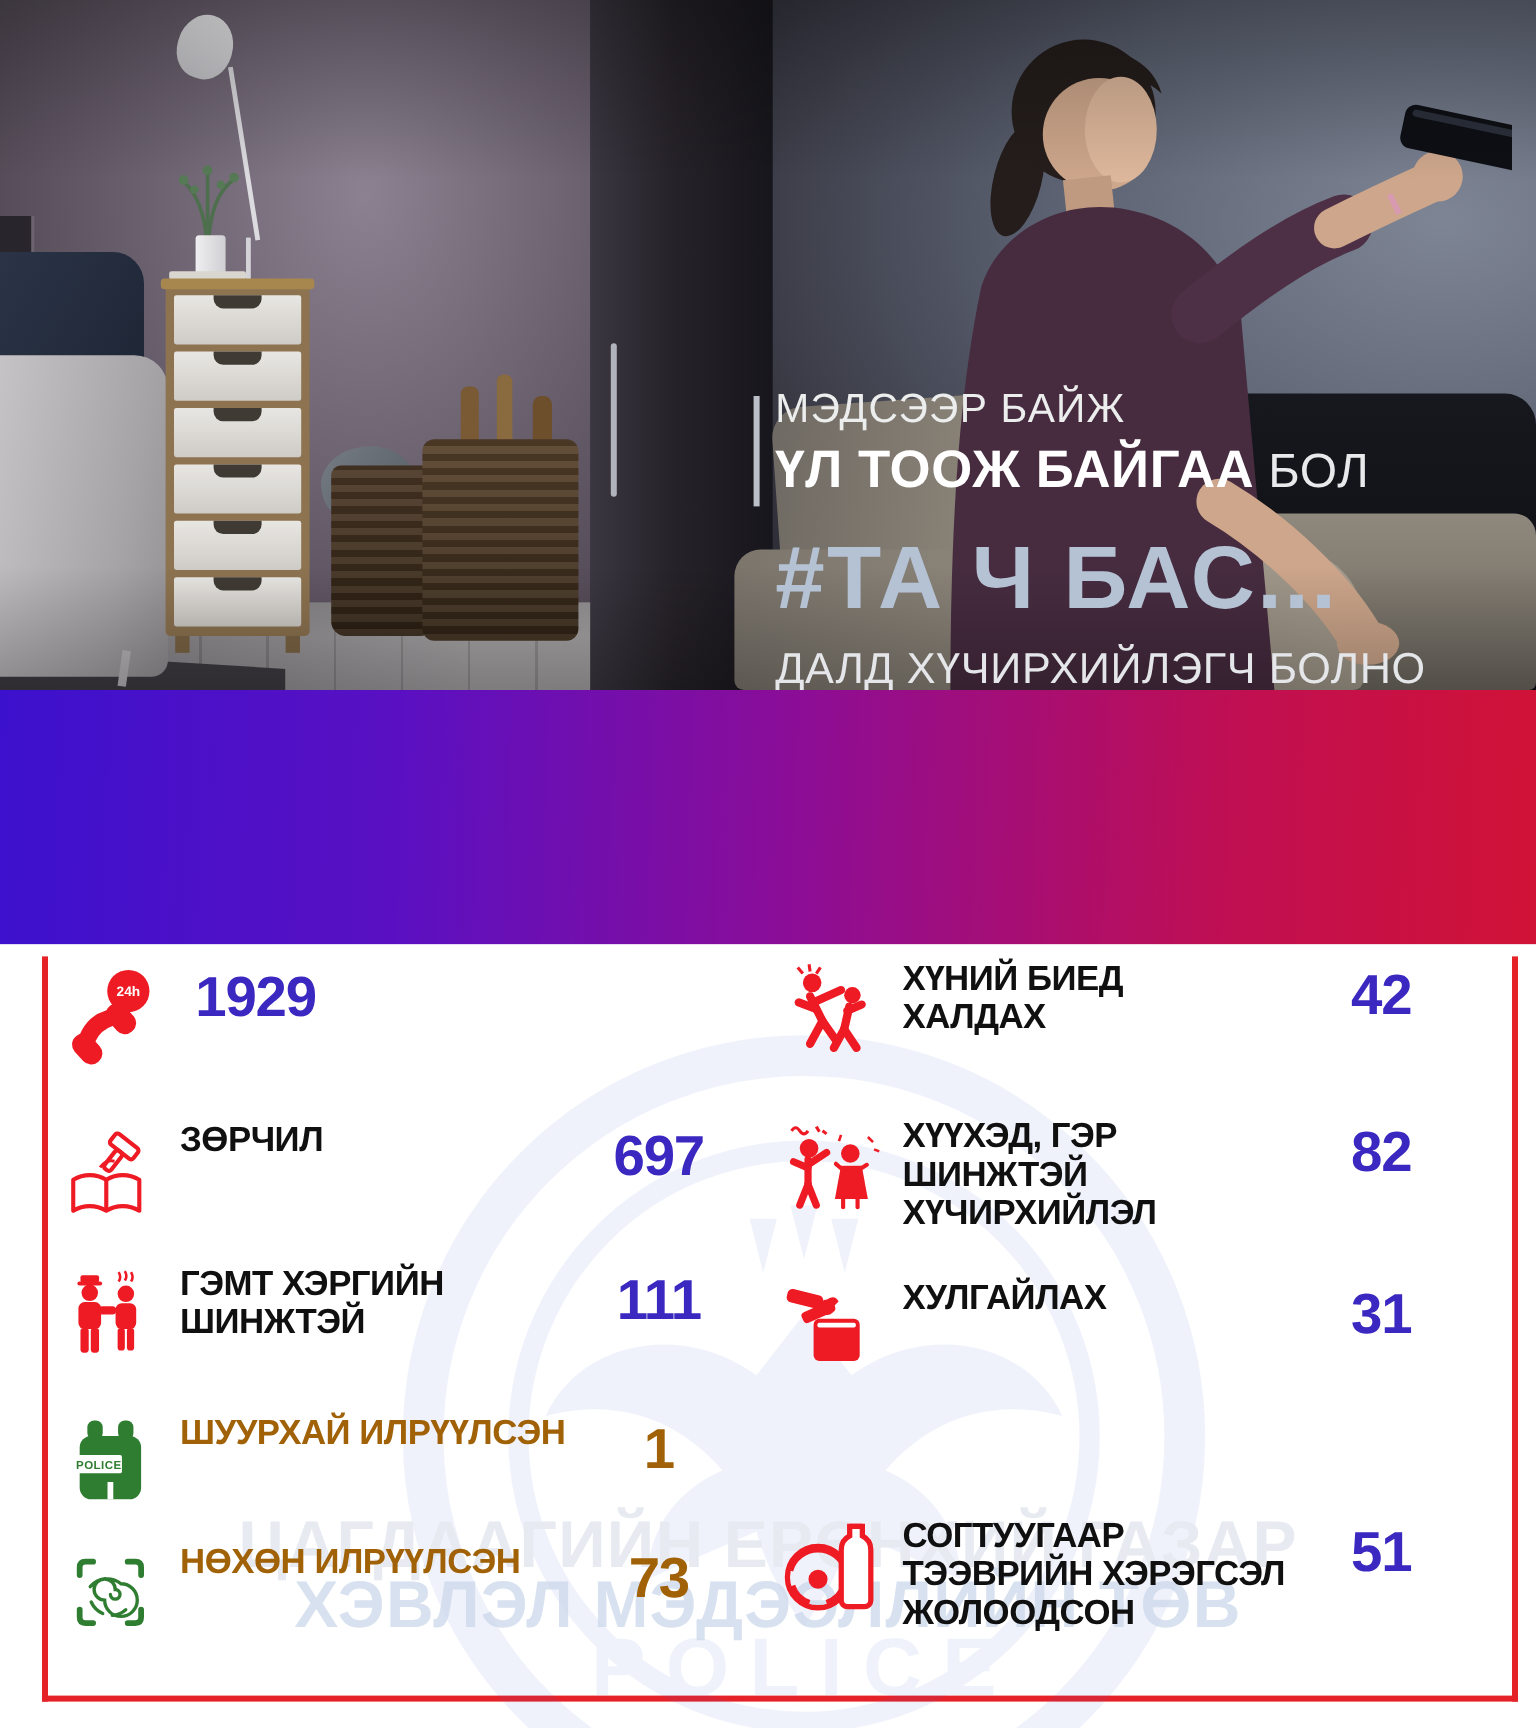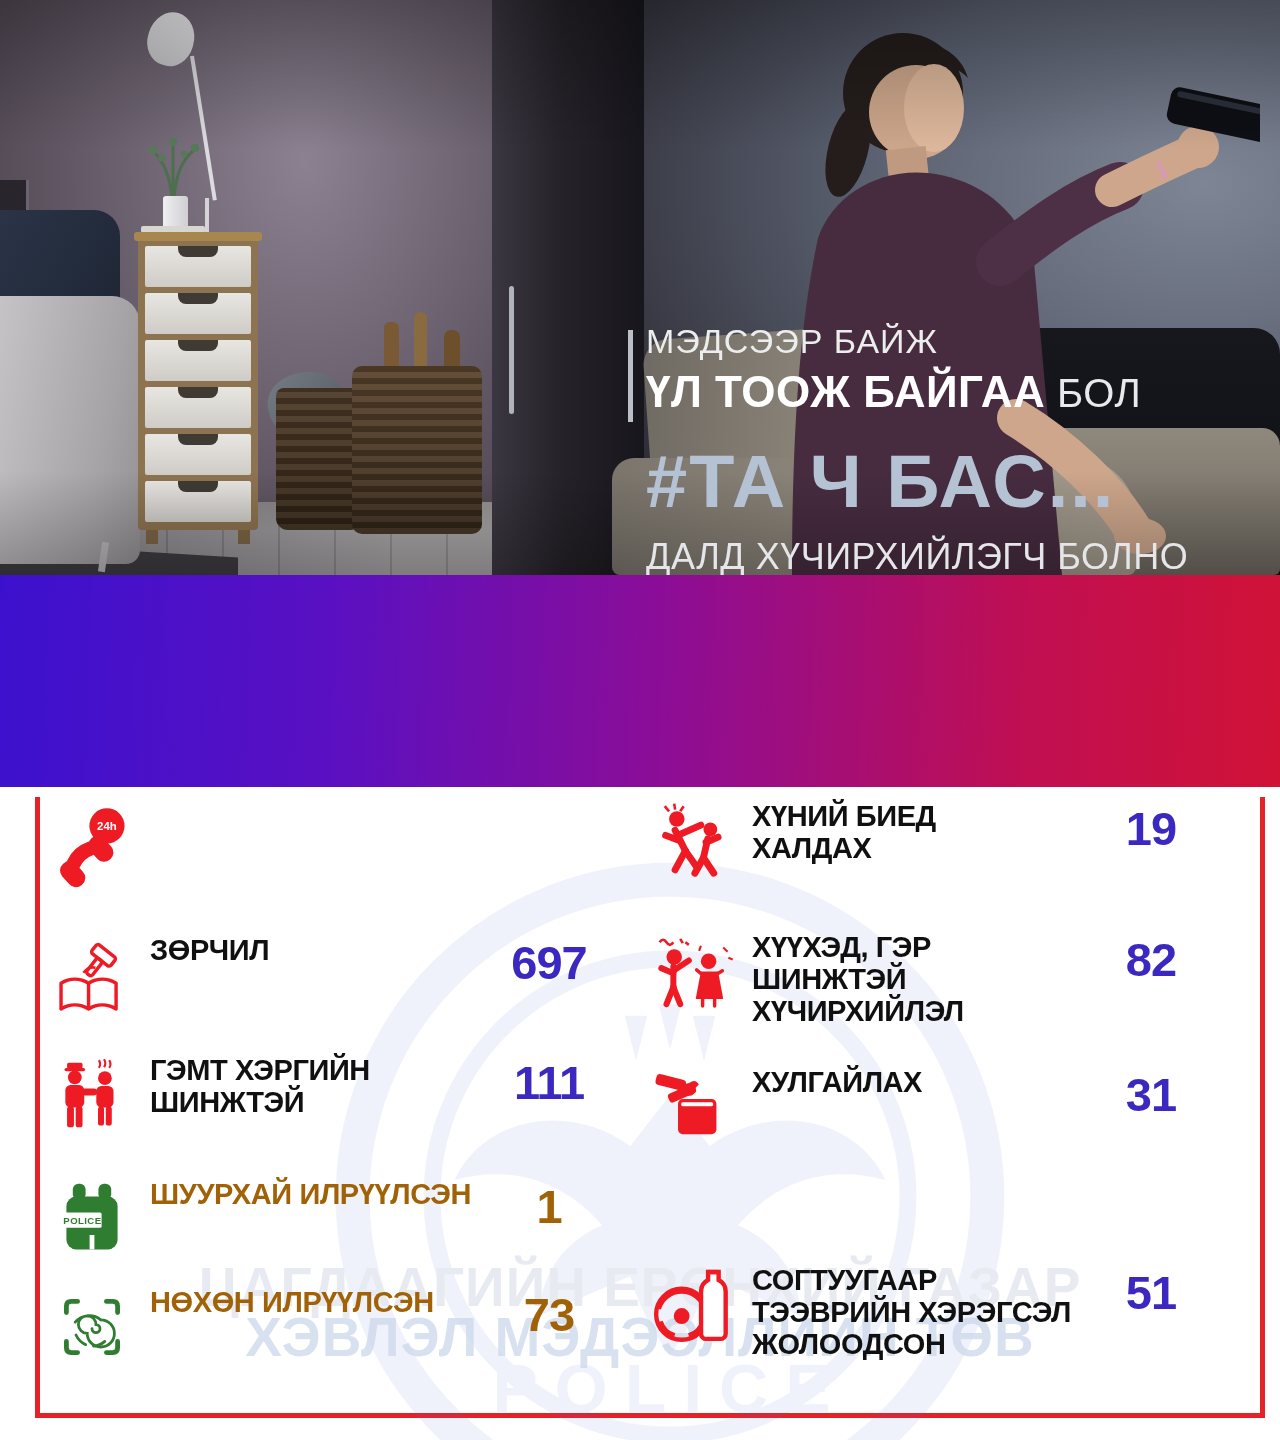--- a/index.html
+++ b/index.html
@@ -266,20 +266,21 @@
               <rect x="8" y="52" width="21" height="32" rx="10"></rect>
               <rect x="51" y="52" width="21" height="32" rx="10"></rect>
               <path d="M9 62 Q40 36 71 62 L62 75 Q40 56 18 75 Z"></path>
             </g>
             <circle cx="67" cy="26" r="20"></circle>
             <path d="M52 38 L44 54 L60 44 Z"></path>
           </g>
           <text x="67" y="31" text-anchor="middle" font-size="13" font-weight="bold" fill="#fff">24h</text>
         </svg>
       </div>
+      <div class="val">1929</div>
     </div>
 
     <div class="row" style="left:46px;top:148px;height:108px">
       <div class="icon">
         <svg width="86" height="86" viewBox="0 0 100 100">
           <g fill="none" stroke="#ee1b24" stroke-width="4" stroke-linejoin="round">
             <path d="M14 56 C24 50 36 50 46 56 C56 50 68 50 78 56 V86 C68 80 56 80 46 86 C36 80 24 80 14 86 Z"></path>
             <path d="M46 56 V86"></path>
             <g transform="rotate(38 60 28)">
               <rect x="46" y="16" width="28" height="13" rx="3"></rect>
@@ -376,21 +377,21 @@
           <circle cx="69" cy="33" r="8" fill="#ee1b24"></circle>
           <g stroke="#ee1b24" stroke-width="3" fill="none">
             <path d="M16 6 l5 6"></path>
               <path d="M27 3 l1 7"></path>
               <path d="M38 6 l-4 6"></path>
           </g>
         </svg>
       </div>
       <div class="lbl">ХҮНИЙ БИЕД
 ХАЛДАХ</div>
-      <div class="val">19</div>
+      <div class="val">42</div>
     </div>
 
     <div class="row" style="left:648px;top:145px;height:112px">
       <div class="icon">
         <svg width="86" height="86" viewBox="0 0 100 100">
           <g stroke="#ee1b24" stroke-width="7" stroke-linecap="round" fill="none">
             <path d="M26 40 L26 64"></path>
               <path d="M26 45 L44 33"></path>
               <path d="M26 48 L12 42"></path>
             <path d="M26 64 L18 84"></path>

